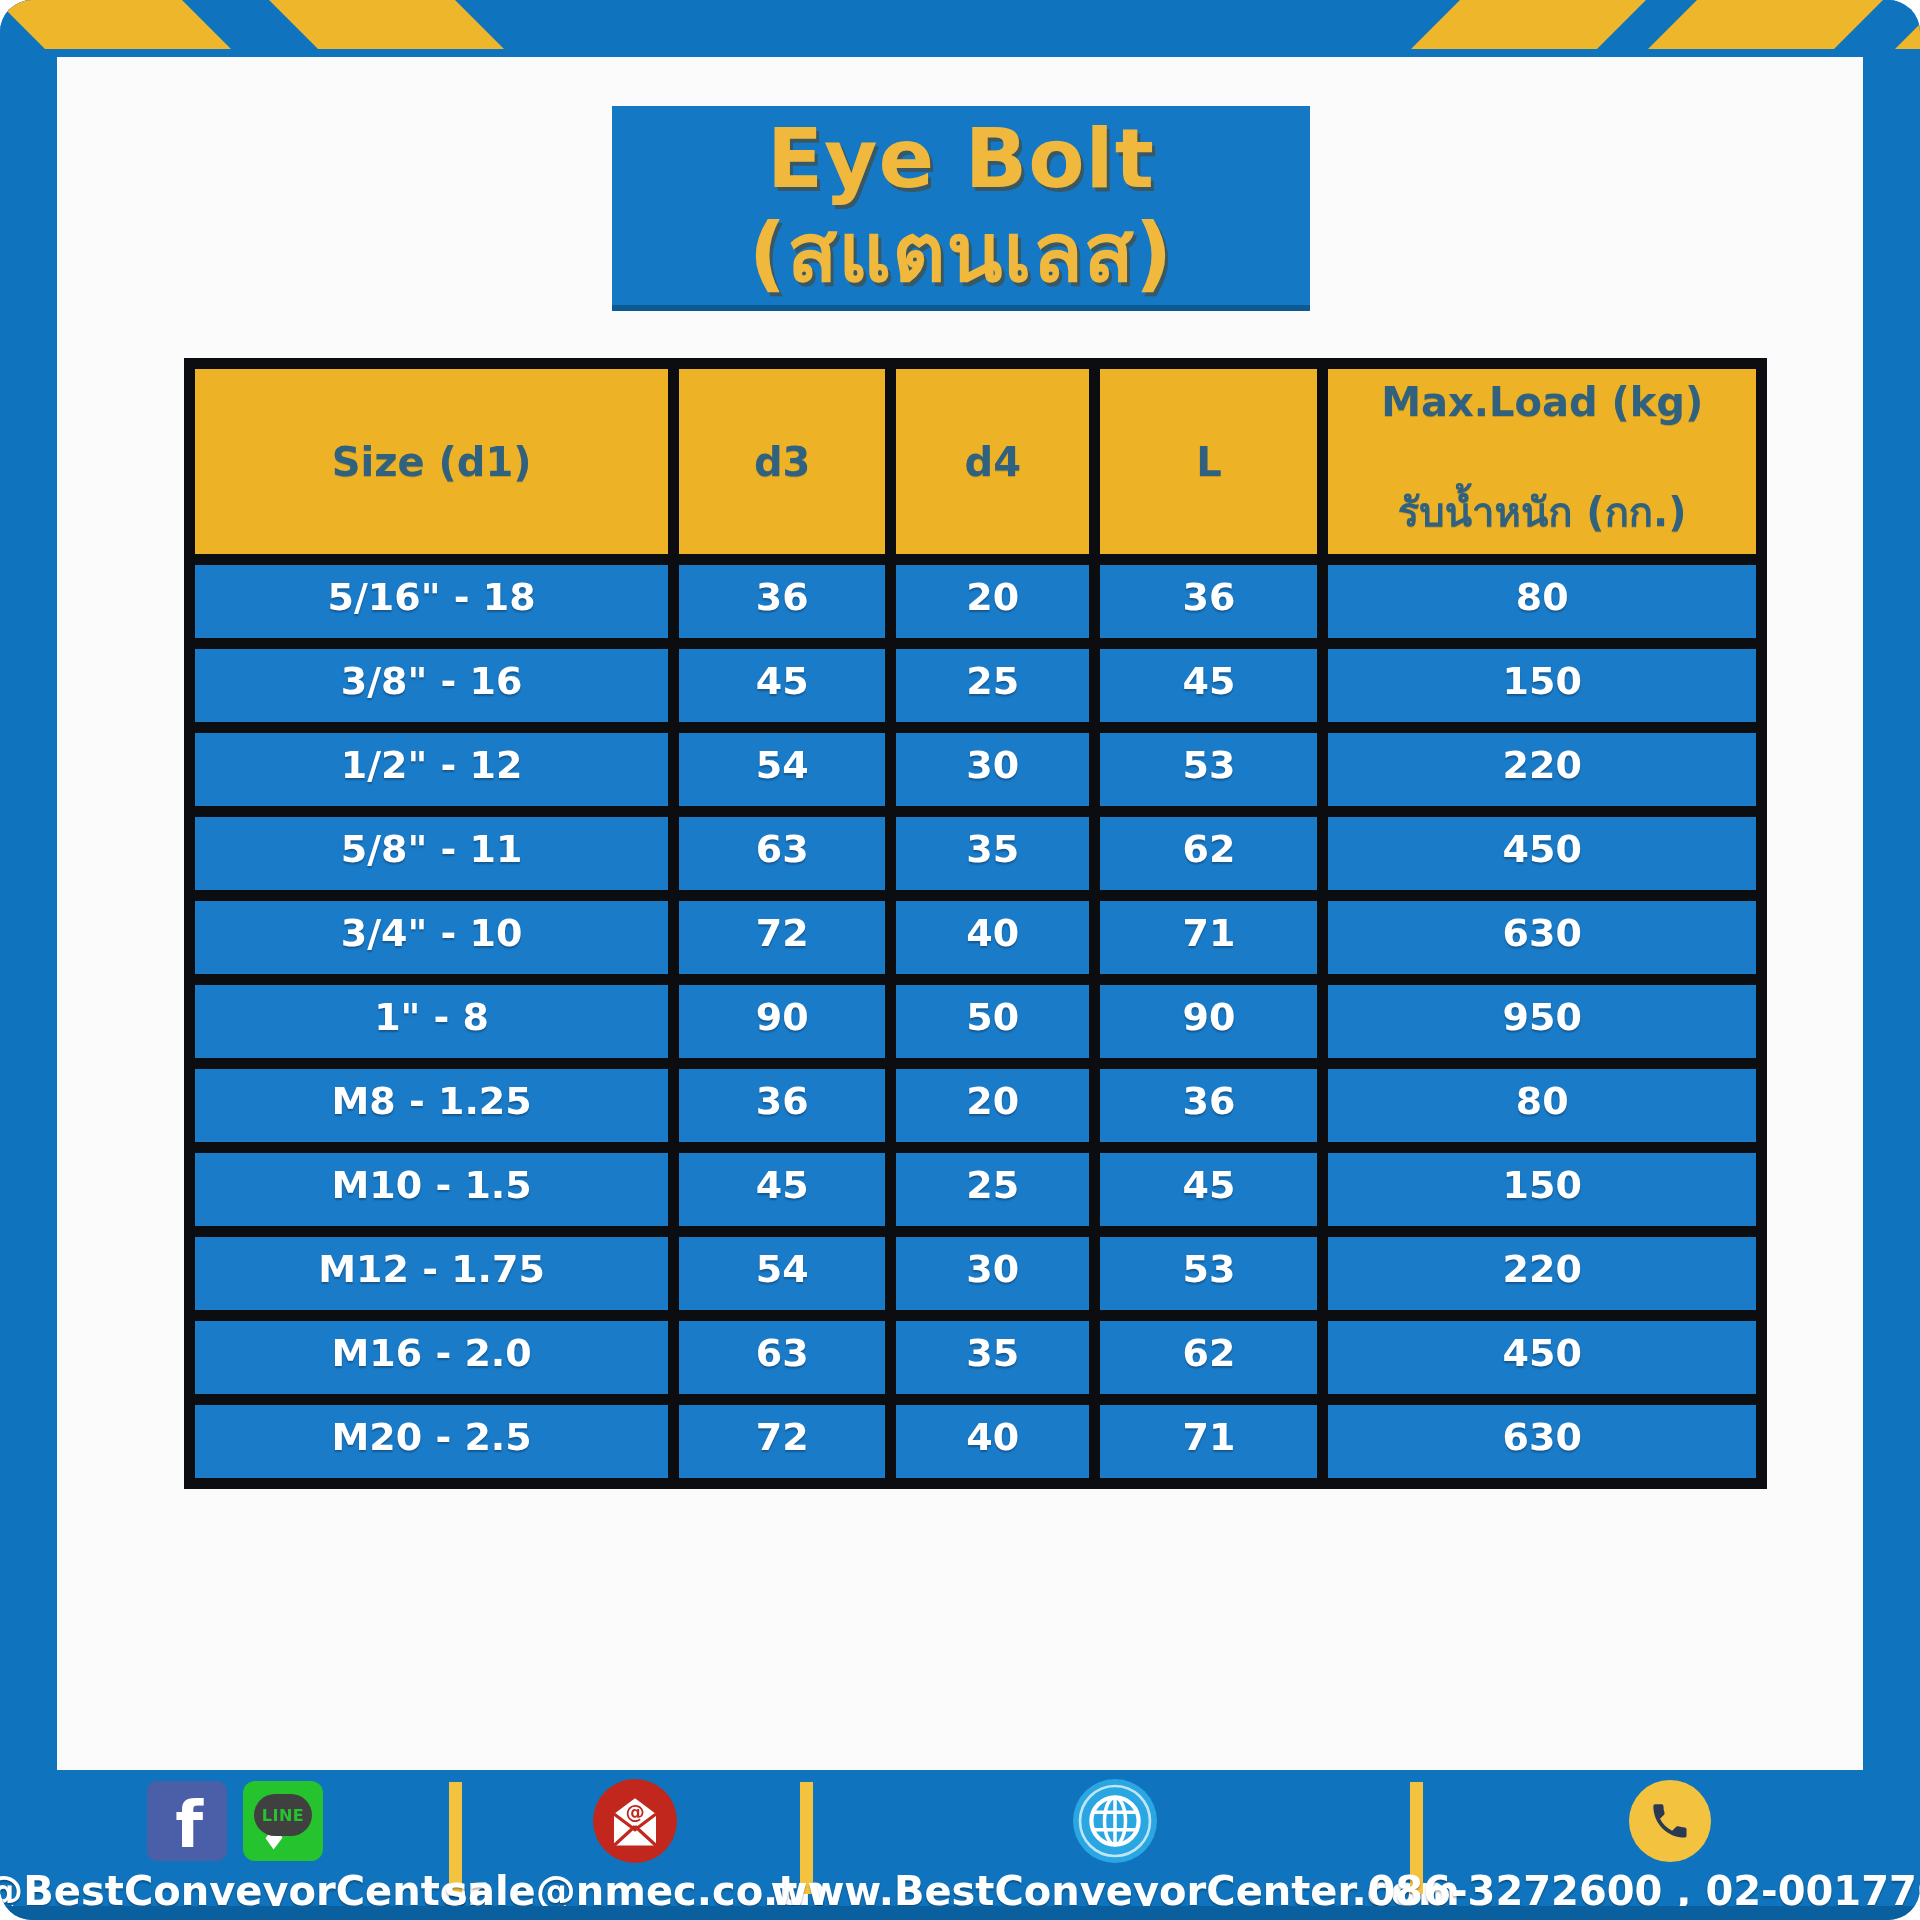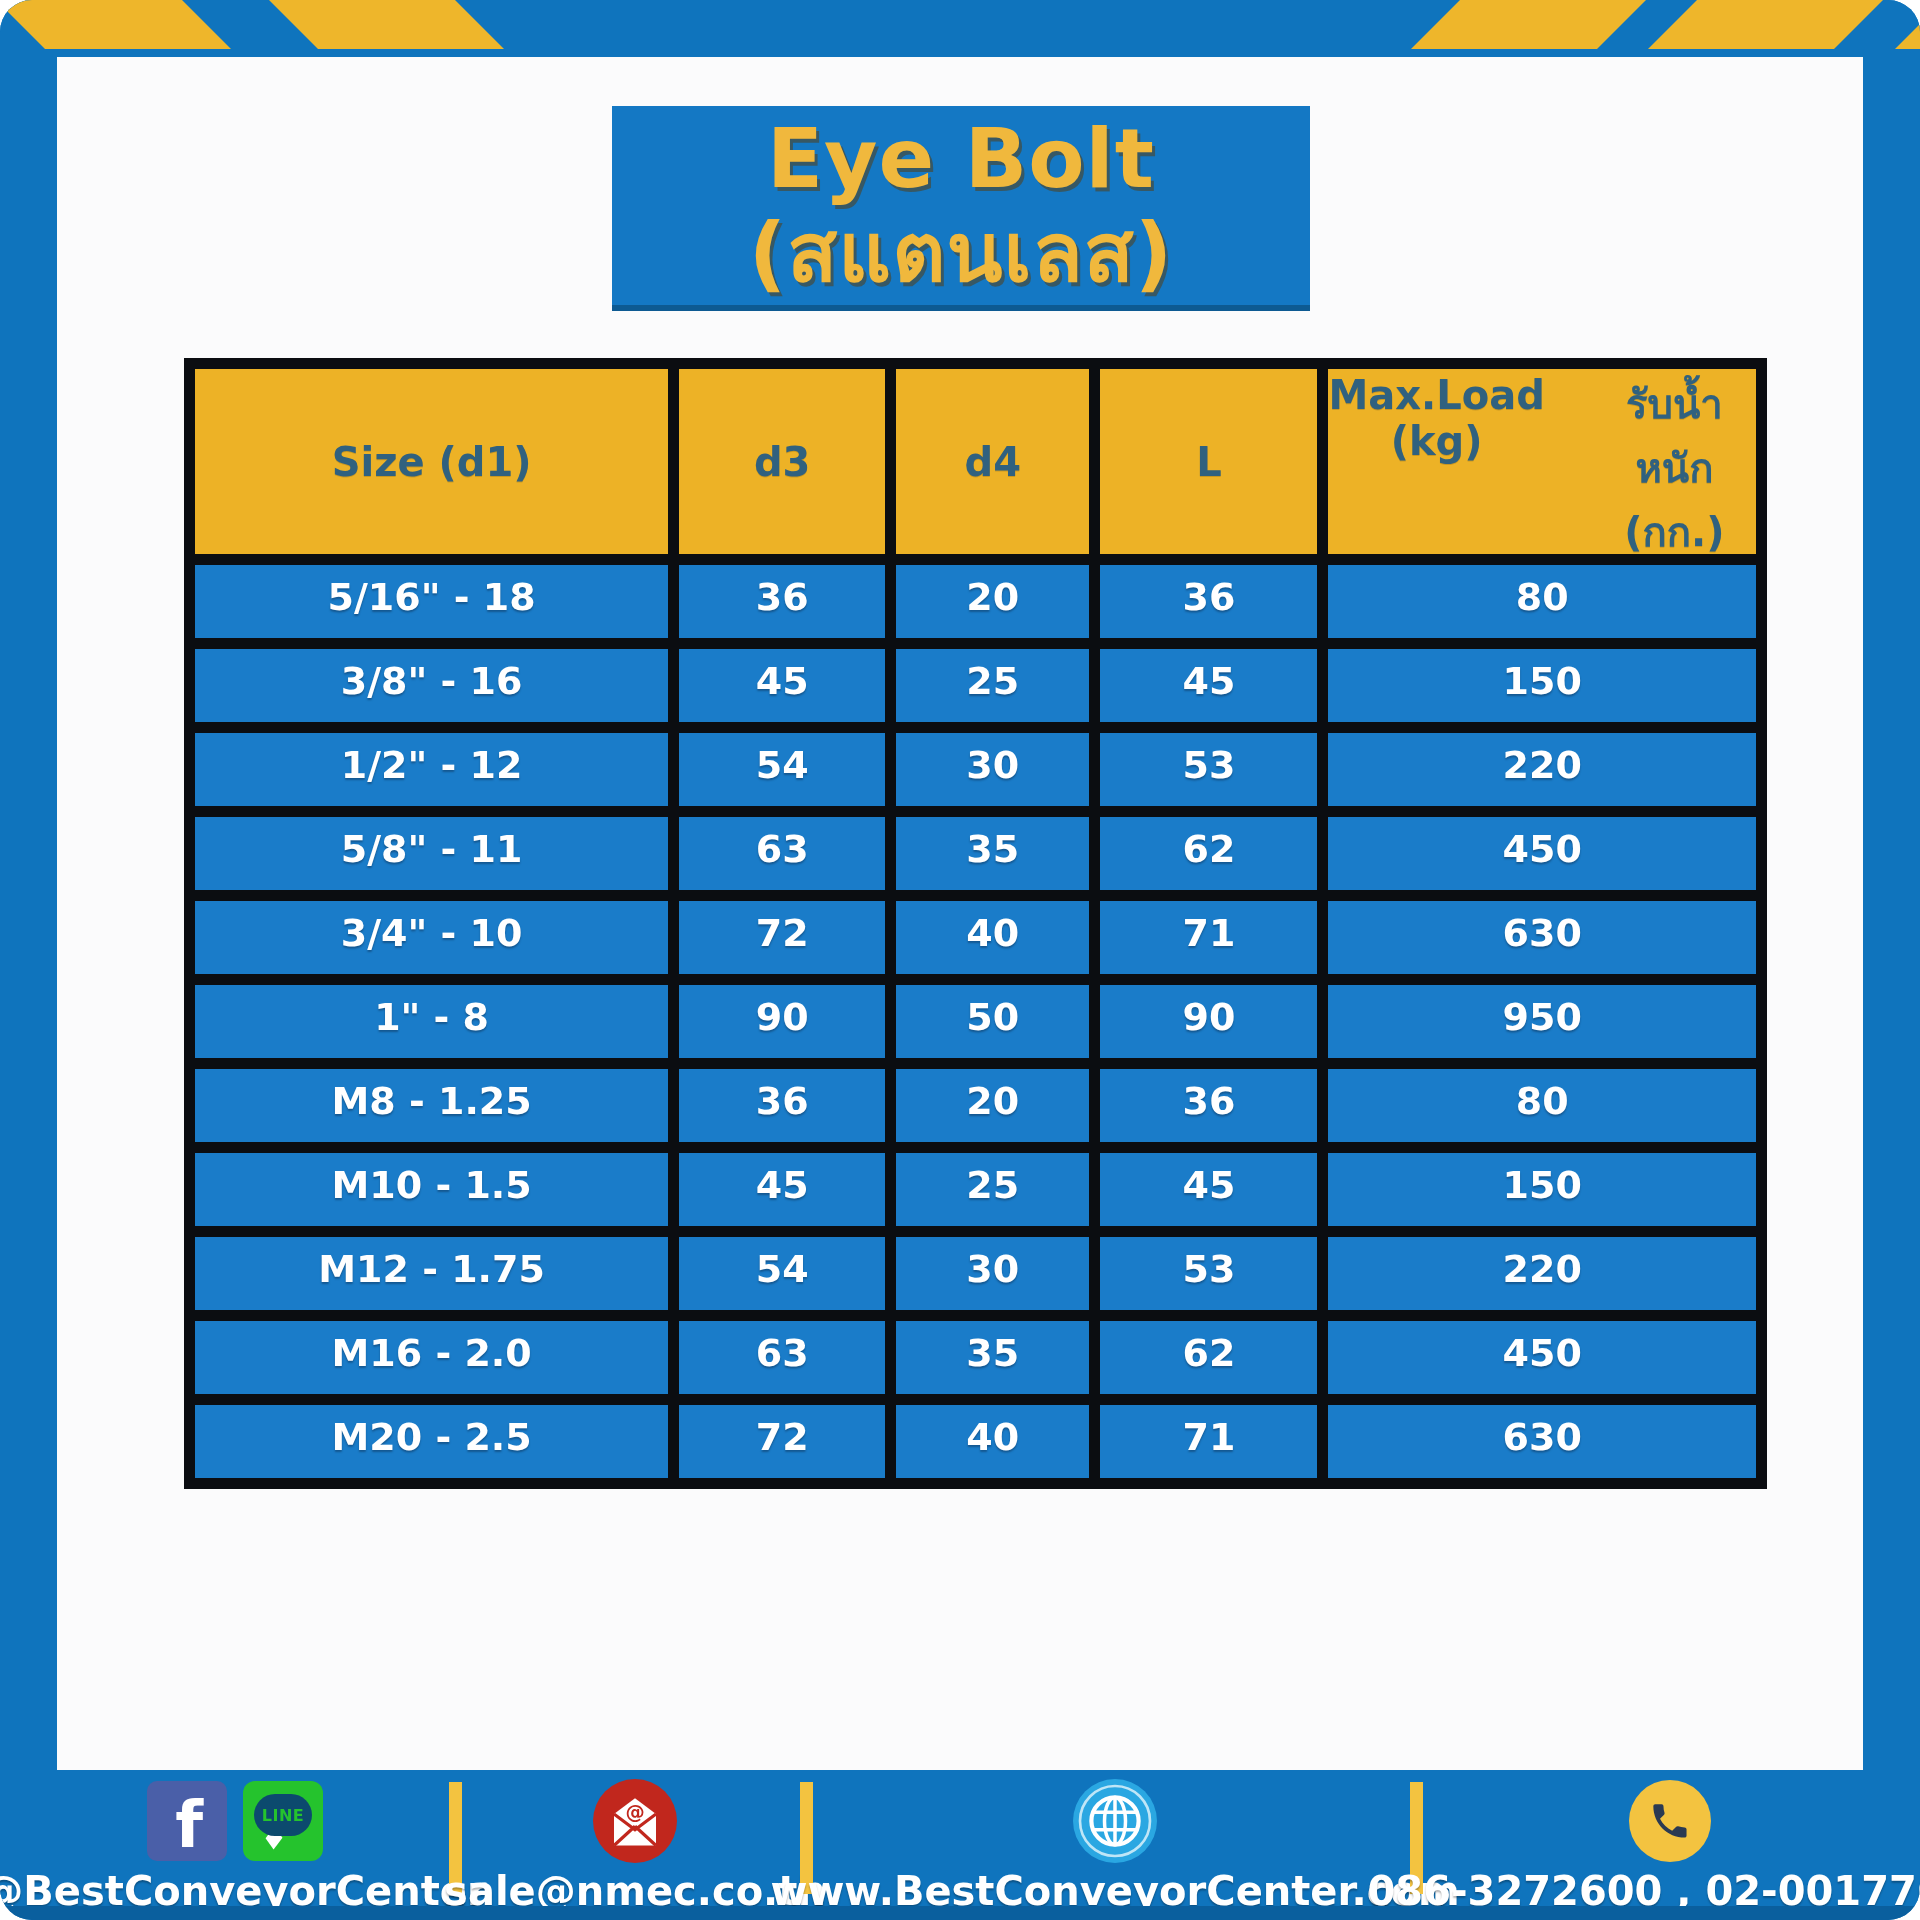--- a/index.html
+++ b/index.html
@@ -26,33 +26,33 @@
   .title-line{color:var(--title-yellow);font-size:82px;line-height:94px;letter-spacing:1px;
     text-shadow:3px 4px 0 rgba(84,62,22,.55);white-space:nowrap;}
   
   table.spec{position:absolute;left:184px;top:358px;width:1583px;border-collapse:collapse;table-layout:fixed;
     border:4px solid var(--grid-black);}
   table.spec th,table.spec td{border:11px solid var(--grid-black);text-align:center;vertical-align:middle;}
   table.spec th{background:var(--header-yellow);color:var(--navy-text);font-size:40px;height:196px;
     text-shadow:0 1px 0 rgba(0,0,0,.15);}
   table.spec td{background:var(--row-blue);color:var(--white-text);font-size:38px;height:84px;
     padding-bottom:10px;text-shadow:0 2px 2px rgba(10,20,40,.35);}
-  .load-head{display:flex;flex-direction:row;justify-content:space-evenly;height:180px;gap:48px;}
+  .load-head{display:flex;flex-direction:column;justify-content:space-evenly;height:180px;gap:48px;}
   
   .footer{position:absolute;left:0;top:1770px;width:1920px;height:136px;background:var(--frame-blue);}
   .bottom-strip{position:absolute;left:0;top:1906px;width:1920px;height:14px;background:var(--footer-dark-strip);}
   .fsec{position:absolute;top:10px;display:flex;flex-direction:column;align-items:center;}
   .fdiv{position:absolute;top:12px;width:13px;height:112px;background:var(--phone-yellow);}
   .flabel{margin-top:6px;color:var(--white-text);font-size:40px;white-space:nowrap;
     text-shadow:0 2px 2px rgba(0,0,0,.3);}
   .icon-row{display:flex;gap:16px;height:82px;align-items:center;}
   .fb{width:80px;height:80px;border-radius:10px;background:var(--fb-blue);position:relative;overflow:hidden;}
   .fb span{position:absolute;left:50%;top:50%;transform:translate(-42%,-44%);color:#fff;font-size:64px;}
   .line-ic{width:80px;height:80px;border-radius:12px;background:var(--line-green);position:relative;}
-  .line-bubble{position:absolute;left:11px;top:13px;width:58px;height:42px;background:#0c4a6e;border-radius:21px;
+  .line-bubble{position:absolute;left:11px;top:13px;width:58px;height:42px;background:#404040;border-radius:21px;
     display:flex;align-items:center;justify-content:center;color:var(--line-green);font-size:16px;letter-spacing:.5px;}
   .line-tail{position:absolute;left:24px;top:50px;width:14px;height:14px;background:#fff;transform:rotate(55deg) skew(18deg);}
   .cir-svg{display:block;}
 </style>
 </head>
 <body>
 
 <div class="page">
 
   <div class="card"></div>

